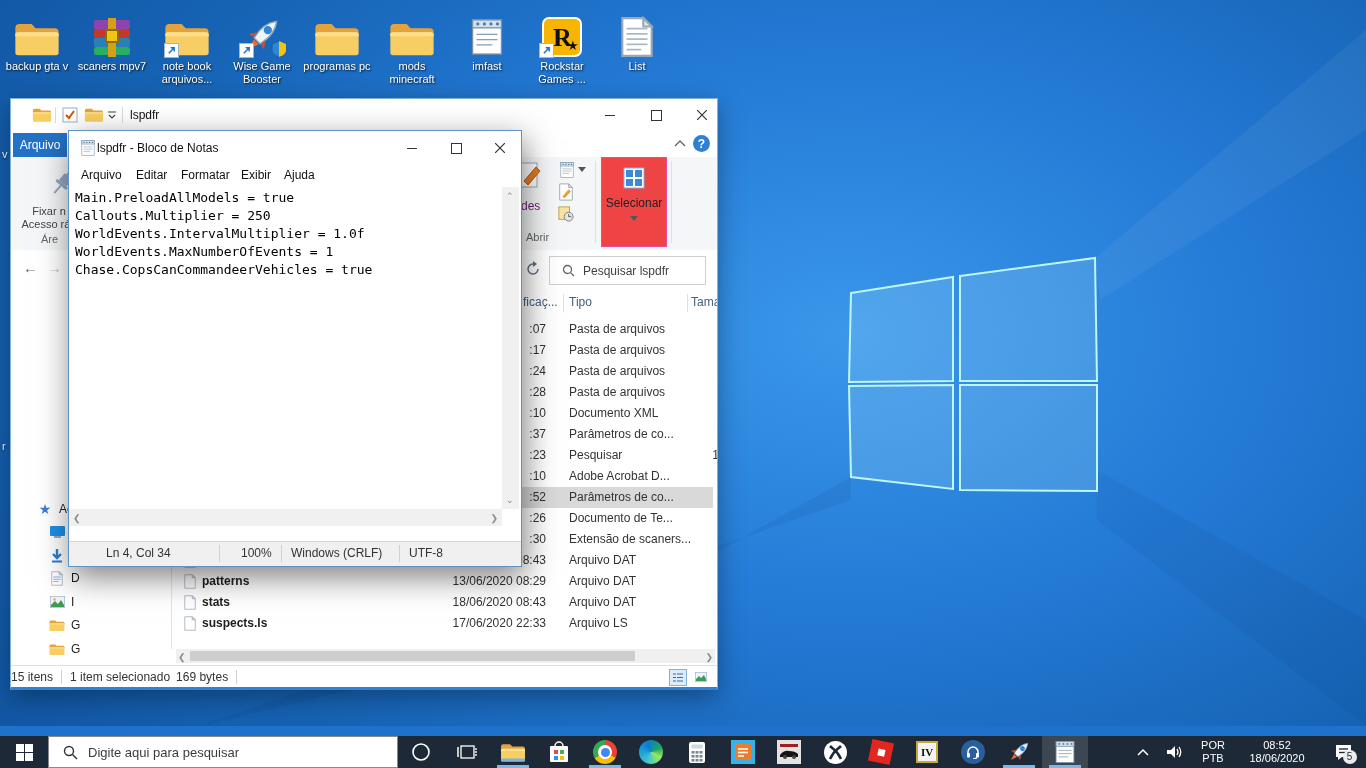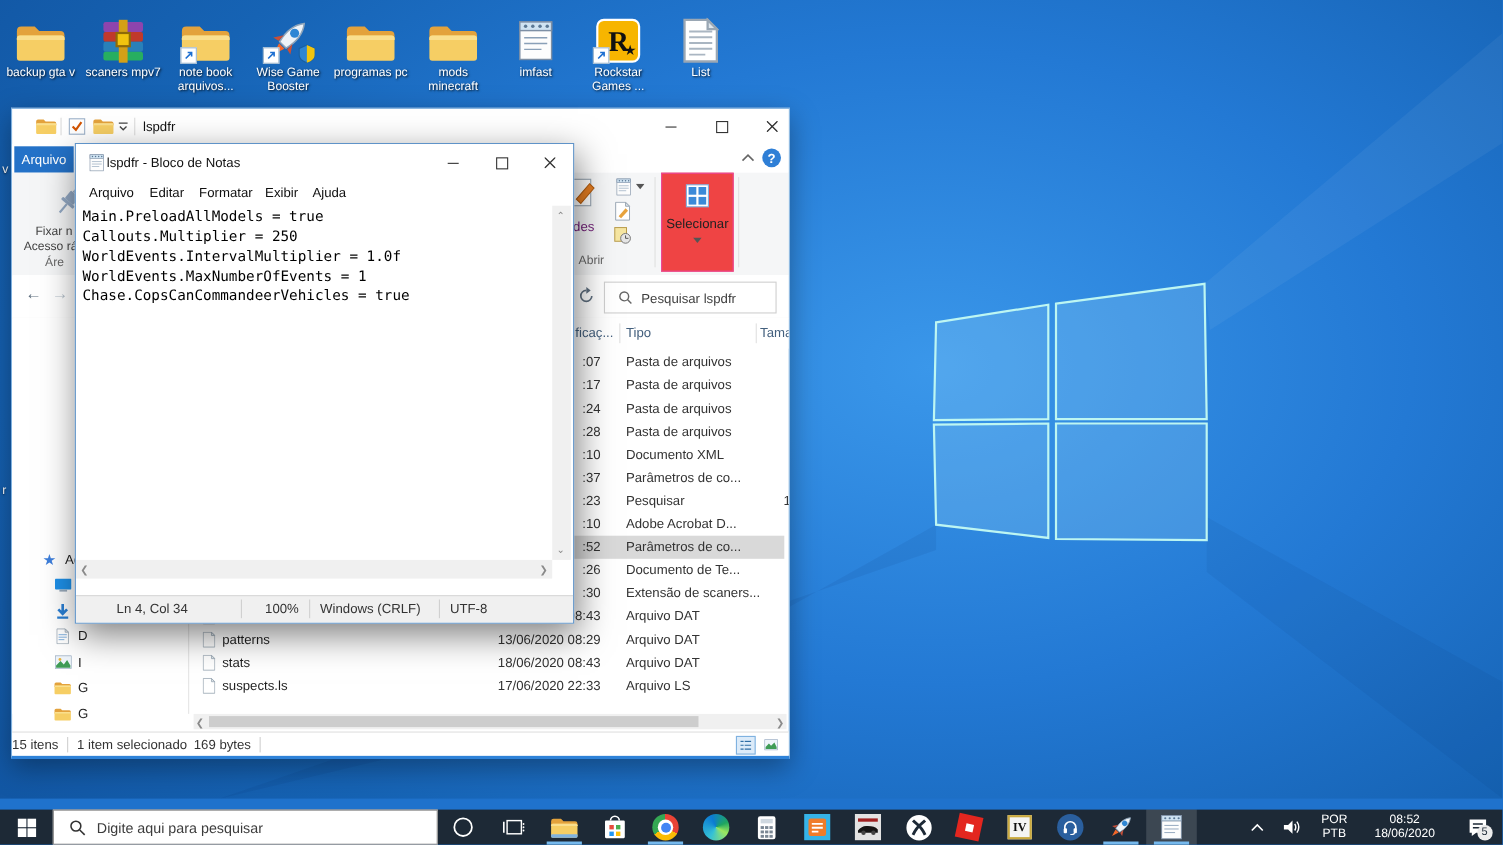--- a/index.html
+++ b/index.html
@@ -44,21 +44,21 @@
     background:#fff;display:flex;align-items:center;font-size:12px;color:#3f3f3f;}
   .exp-side{position:absolute;left:0;top:190px;width:160px;bottom:38px;background:#fff;border-right:1px solid #e5e5e5;}
   .srow{position:absolute;left:0;width:160px;height:22px;font-size:12px;color:#1e1e1e;
     display:flex;align-items:center;}
   .srow .ic{position:absolute;width:16px;height:16px;display:flex;align-items:center;justify-content:center;}
   .hdr{position:absolute;font-size:12px;color:#44607e;top:196px;}
   .vline{position:absolute;width:1px;background:#e0e0e0;}
   .frow{position:absolute;left:165px;width:537px;height:21px;font-size:12px;color:#1e1e1e;}
   .frow.sel{background:#d9d9d9;}
   .frow .ficon{position:absolute;left:8px;top:3px;}
-  .frow .fname{position:absolute;left:26px;top:3px;}
+  .frow .fname{position:absolute;left:26px;top:3px;font-weight:bold;}
   .frow .fdate{position:absolute;left:180px;width:190px;top:3px;text-align:right;color:#333;}
   .frow .ftype{position:absolute;left:393px;top:3px;color:#333;}
   .frow .fsize{position:absolute;left:500px;width:43px;top:3px;text-align:right;color:#333;}
   .exp-hscroll{position:absolute;left:165px;right:2px;top:550px;height:14px;background:#f0f0f0;}
   .exp-status{position:absolute;left:0;right:0;bottom:0;height:21px;background:#fff;
     border-top:1px solid #e0e0e0;font-size:12px;color:#333;display:flex;align-items:center;}
   .ssep{width:1px;height:14px;background:#d0d0d0;margin:0 8px;}
   .arrowglyph{font-size:15px;color:#5f6f7f;}
   .thumb{position:absolute;background:#cdcdcd;}
   .scr-ar{position:absolute;color:#8a8a8a;font-size:9px;display:flex;align-items:center;justify-content:center;}

